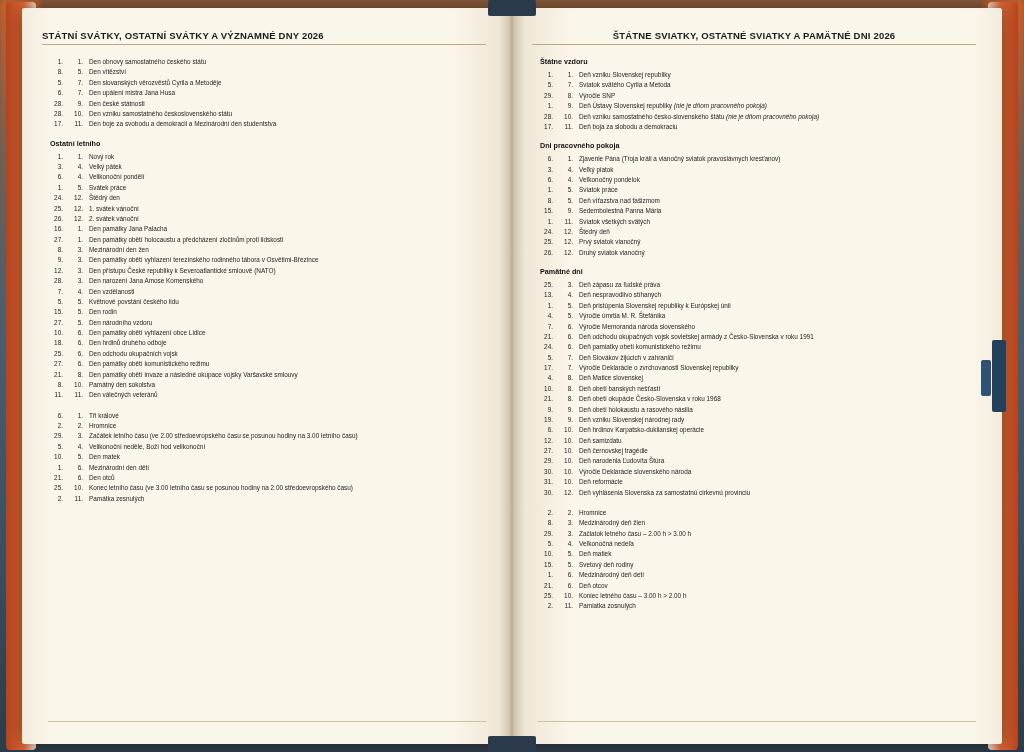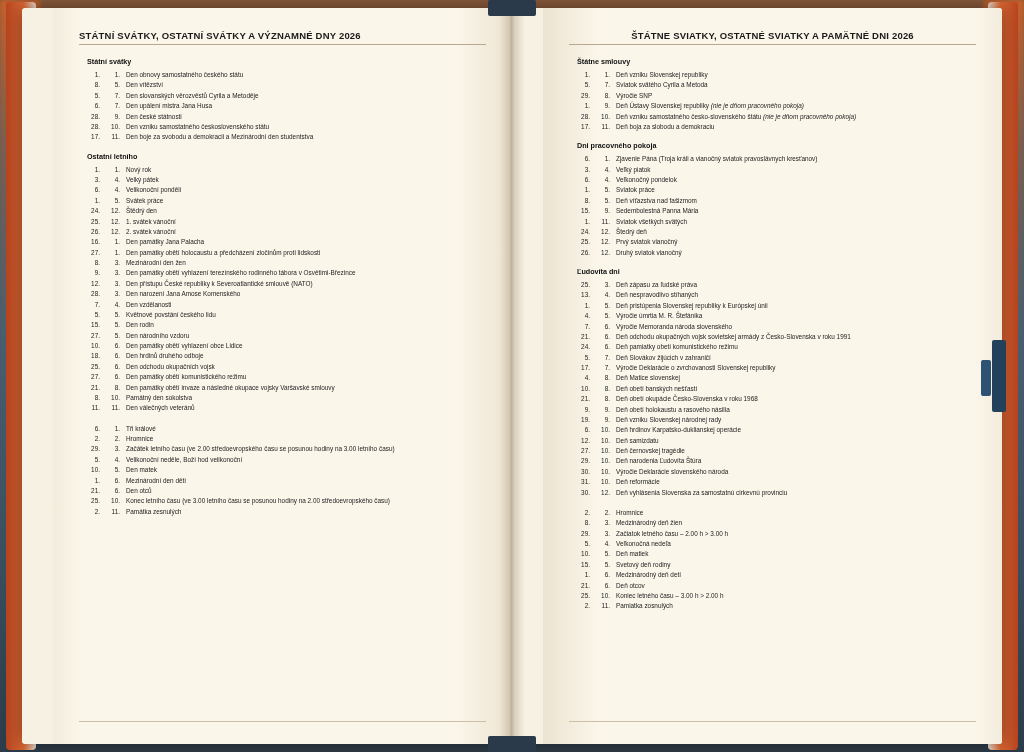--- a/index.html
+++ b/index.html
@@ -52,24 +52,23 @@
     top: 8px;
     bottom: 8px;
     background: #f7f1e4;
     border-radius: 3px;
     box-shadow: 0 0 18px rgba(0,0,0,0.45);
     display: flex;
   }
   .page {
     position: relative;
     flex: 1 1 50%;
-    padding: 22px 26px 10px 26px;
+    padding: 22px 26px 10px 20px;
     box-sizing: border-box;
     background: #fbf6ea;
-    margin-left: 31px;
   }
   .page-left {
     background: linear-gradient(90deg, #f3ecdd 0%, #fbf6ea 6%, #fbf6ea 88%, #ece3d1 100%);
     border-radius: 3px 0 0 3px;
   }
   .page-right {
     background: linear-gradient(270deg, #f3ecdd 0%, #fbf6ea 6%, #fbf6ea 88%, #ece3d1 100%);
     border-radius: 0 3px 3px 0;
   }
   .spine {
@@ -189,21 +188,20 @@
   <div class="bg-left"></div>
   <div class="bg-right"></div>
   <div class="cover cover-left"></div>
   <div class="cover cover-right"></div>
 
   <div class="pages">
     <div class="page page-left">
       <div class="page-title">STÁTNÍ SVÁTKY, OSTATNÍ SVÁTKY A VÝZNAMNÉ DNY 2026</div>
       <div class="title-rule"></div>
       <div id="left-sections">
-          <div class="section-head first">Státní svátky</div>
           <ul class="entries">
             <li>
               <span class="e-day">1.</span>
               <span class="e-mon">1.</span>
               <span class="e-txt">Den obnovy samostatného českého státu</span>
             </li>
             <li>
               <span class="e-day">8.</span>
               <span class="e-mon">5.</span>
               <span class="e-txt">Den vítězství</span>
@@ -408,21 +406,21 @@
             </li>
           </ul>
         </div>
       <div class="bottom-rule"></div>
     </div>
 
     <div class="page page-right">
       <div class="page-title">ŠTÁTNE SVIATKY, OSTATNÉ SVIATKY A PAMÄTNÉ DNI 2026</div>
       <div class="title-rule"></div>
       <div id="right-sections">
-          <div class="section-head first">Štátne smlouvy</div>
+          <div class="section-head first">Štátne vzdoru</div>
           <ul class="entries">
             <li>
               <span class="e-day">1.</span>
               <span class="e-mon">1.</span>
               <span class="e-txt">Deň vzniku Slovenskej republiky</span>
             </li>
             <li>
               <span class="e-day">5.</span>
               <span class="e-mon">7.</span>
               <span class="e-txt">Sviatok svätého Cyrila a Metoda</span>
@@ -494,21 +492,21 @@
               <span class="e-day">25.</span>
               <span class="e-mon">12.</span>
               <span class="e-txt">Prvý sviatok vianočný</span>
             </li>
             <li>
               <span class="e-day">26.</span>
               <span class="e-mon">12.</span>
               <span class="e-txt">Druhý sviatok vianočný</span>
             </li>
           </ul>
-          <div class="section-head">Ľudovíta dni</div>
+          <div class="section-head">Pamätné dni</div>
           <ul class="entries">
             <li>
               <span class="e-day">25.</span>
               <span class="e-mon">3.</span>
               <span class="e-txt">Deň zápasu za ľudské práva</span>
             </li>
             <li>
               <span class="e-day">13.</span>
               <span class="e-mon">4.</span>
               <span class="e-txt">Deň nespravodlivo stíhaných</span>

